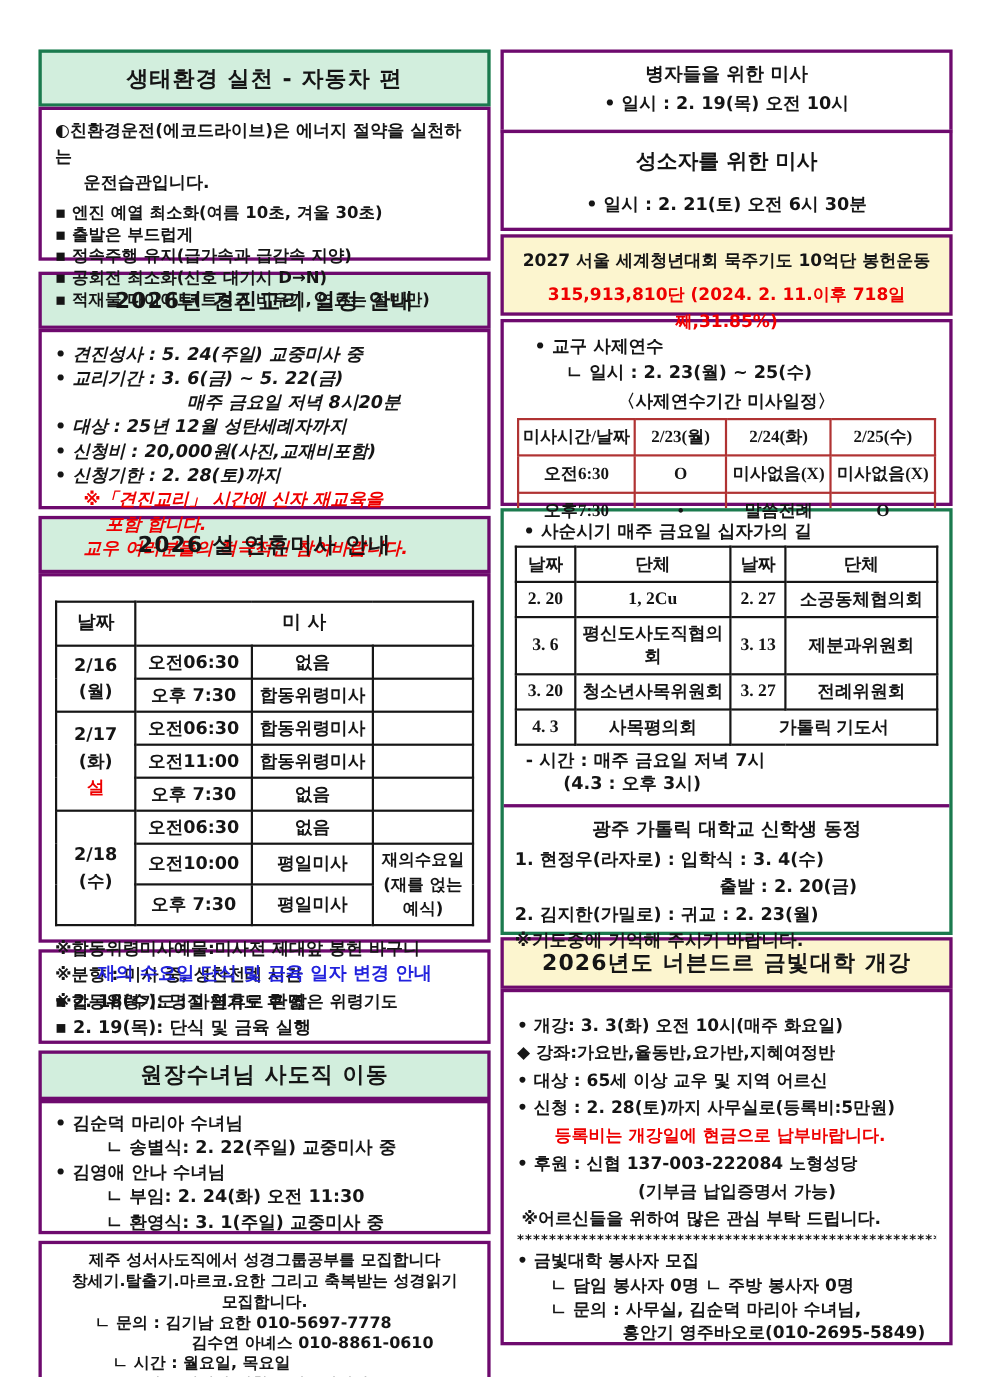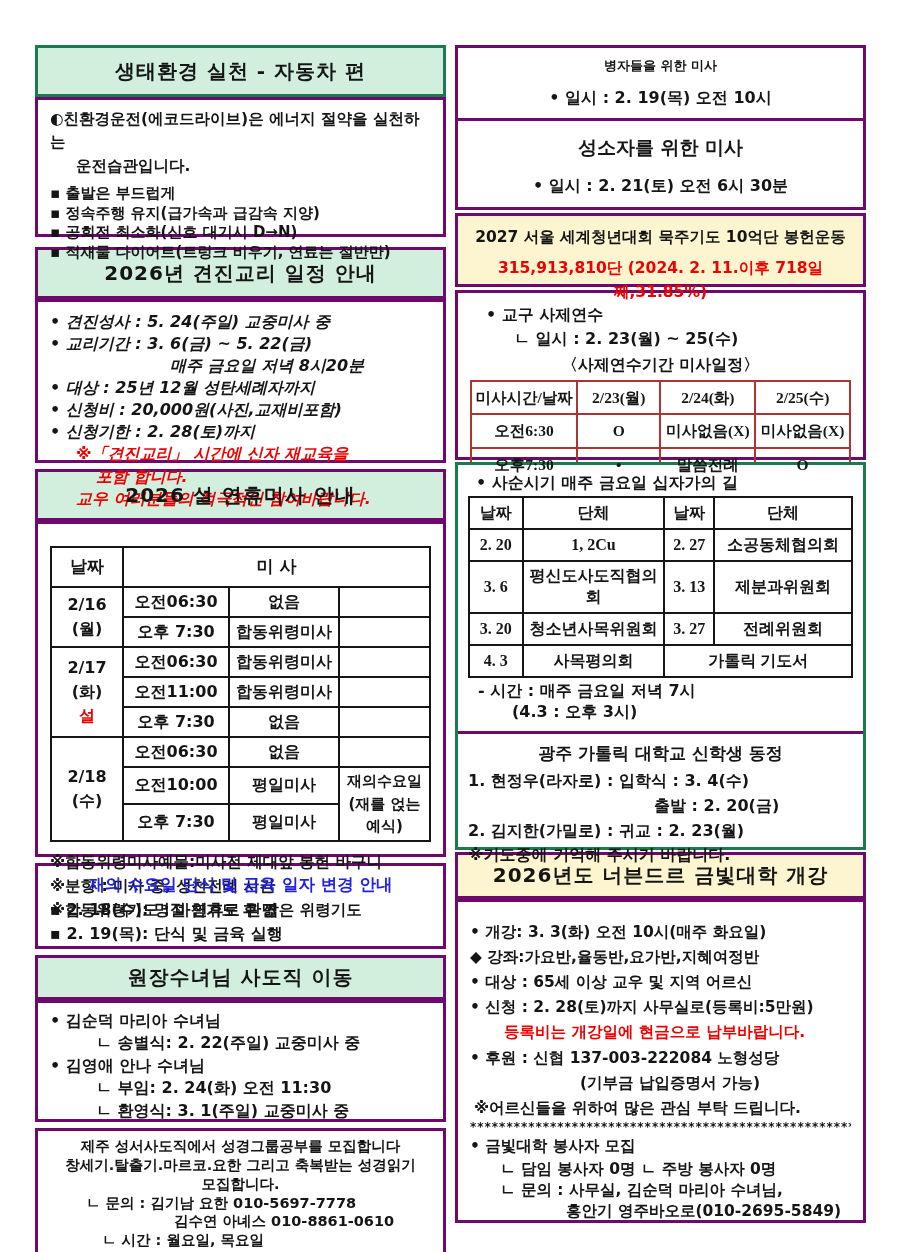--- a/index.html
+++ b/index.html
@@ -45,20 +45,21 @@
 <div id="page">
 
   <div class="col col-left">
 
     <div class="hdr hdr-green">
       <span>생태환경 실천 - 자동차 편</span>
     </div>
     <div class="box body" style="height:140px;padding-top:8px;">
       <div style="font-size:15.5px;">◐친환경운전(에코드라이브)은 에너지 절약을 실천하는</div>
       <div class="ind1" style="font-size:15.5px;margin-bottom:6px;">운전습관입니다.</div>
+      <div style="font-size:15px;line-height:1.32;">▪ 엔진 예열 최소화(여름 10초, 겨울 30초)</div>
       <div style="font-size:15px;line-height:1.32;">▪ 출발은 부드럽게</div>
       <div style="font-size:15px;line-height:1.32;">▪ 정속주행 유지(급가속과 급감속 지양)</div>
       <div style="font-size:15px;line-height:1.32;">▪ 공회전 최소화(신호 대기시 D→N)</div>
       <div style="font-size:15px;line-height:1.32;">▪ 적재물 다이어트(트렁크 비우기, 연료는 절반만)</div>
     </div>
 
     <div class="hdr" style="margin-top:10px;">
       <span>2026년 견진교리 일정 안내</span>
     </div>
     <div class="box body" style="height:164px;padding-top:9px;line-height:1.38;font-style:italic;">
@@ -177,21 +178,21 @@
       <div style="padding-left:40px;">ㄴ   문의 : 김기남 요한 010-5697-7778</div>
       <div style="padding-left:128px;">김수연 아녜스 010-8861-0610</div>
       <div style="padding-left:56px;">ㄴ 시간 : 월요일, 목요일</div>
       <div style="padding-left:86px;">많은 관심과 신청 부탁드립니다.</div>
     </div>
   </div>
 
   <div class="col col-right">
 
     <div class="box body" style="height:76px;padding-top:8px;">
-      <div class="ctr" style="font-size:13px;margin-bottom:10px;">병자들을 위한 미사</div>
+      <div class="ctr" style="font-size:17px;">병자들을 위한 미사</div>
       <div class="ctr">•   일시 : 2. 19(목) 오전 10시</div>
     </div>
 
     <div class="box body" style="height:92px;margin-top:-3px;padding-top:12px;">
       <div class="ctr" style="font-size:19px;margin-bottom:12px;">성소자를 위한 미사</div>
       <div class="ctr">•   일시 : 2. 21(토) 오전 6시 30분</div>
     </div>
 
     <div class="box body hdr-yellow" style="height:74px;margin-top:3px;padding-top:10px;background:var(--yellow);">
       <div class="ctr" style="font-size:15.5px;margin-bottom:8px;">2027 서울 세계청년대회 묵주기도 10억단 봉헌운동</div>

